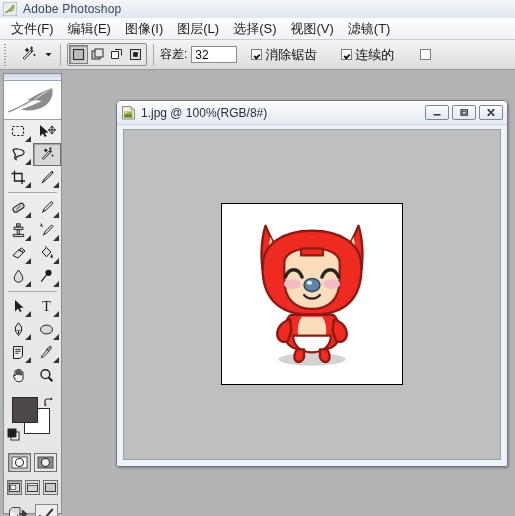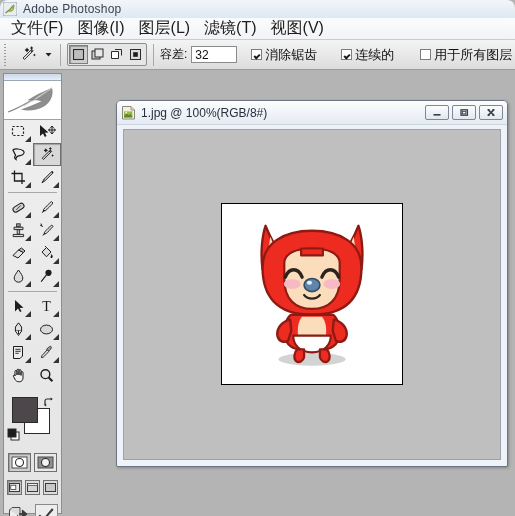--- a/index.html
+++ b/index.html
@@ -2,41 +2,41 @@
 <html><head>
 <meta charset="utf-8">
 <style>
   html,body{margin:0;padding:0;}
   body{
     width:515px;height:516px;overflow:hidden;
     font-family:"Liberation Sans","DejaVu Sans",sans-serif;
     background:#b4b4b4;
     -webkit-font-smoothing:antialiased;
   }
-  #app{position:relative;width:515px;height:516px;overflow:hidden;background:#b4b4b4;border-radius:8px;}
+  #app{position:relative;width:515px;height:516px;overflow:hidden;background:#b4b4b4;}
 
   
   .titlebar{
     position:absolute;left:0;top:0;width:515px;height:18px;
     background:linear-gradient(to bottom,#f3f6fa 0%,#e8eef5 55%,#dfe7f0 100%);
     border-bottom:1px solid #cfd8e2;
     display:flex;align-items:center;
   }
   .ps-app-icon{width:14px;height:14px;margin-left:3px;margin-right:6px;position:relative;flex:none;}
   .app-title{font-size:12px;color:#3a4450;letter-spacing:.2px;}
 
   
   .menubar{
     position:absolute;left:0;top:18px;width:515px;height:22px;
     background:linear-gradient(to bottom,#fbfcfd 0%,#f1f3f6 100%);
     border-bottom:1px solid #c9ccd1;
     display:flex;align-items:center;padding-left:5px;box-sizing:border-box;
   }
   .menu-item{
-    font-size:16px;color:#1d1d1d;padding:2px 6px;margin-right:2px;white-space:nowrap;cursor:default;
+    font-size:13px;color:#1d1d1d;padding:2px 6px;margin-right:2px;white-space:nowrap;cursor:default;
   }
 
   
   .optionsbar{
     position:absolute;left:0;top:40px;width:515px;height:30px;
     background:linear-gradient(to bottom,#f4f4f4 0%,#e9e9e9 50%,#dcdcdc 100%);
     border-bottom:1px solid #9a9a9a;
     display:flex;align-items:center;box-sizing:border-box;
   }
   .grip{width:7px;height:26px;margin-left:2px;margin-right:3px;
@@ -145,24 +145,26 @@
         <path d="M2.5 11 C5 9.5 8 7 11 3" stroke="#6b8f3e" stroke-width="1.4" fill="none"></path>
         <path d="M11 3 C9.5 4.2 8.8 6.3 9.6 7.6 C8 7.3 6.2 8.2 5.4 9.6 C7.2 10.4 9.6 9.6 10.6 7.8 C11.6 6 11.6 4.2 11 3 Z" fill="#8ab04f"></path>
         <path d="M6 9 C7 7.6 8.4 6.4 10.2 5.4" stroke="#d8a32a" stroke-width="1" fill="none"></path>
       </svg>
     </span>
     <span class="app-title">Adobe Photoshop</span>
   </div>
 
   <div class="menubar">
     <div class="menu-item">文件(F)</div>
+    <div class="menu-item">编辑(E)</div>
     <div class="menu-item">图像(I)</div>
     <div class="menu-item">图层(L)</div>
+    <div class="menu-item">选择(S)</div>
+    <div class="menu-item">视图(V)</div>
     <div class="menu-item">滤镜(T)</div>
-    <div class="menu-item">视图(V)</div>
   </div>
 
   <div class="optionsbar">
     <div class="grip"></div>
 
     <div class="opt-tool">
       <svg width="19" height="19" viewBox="0 0 19 19">
         <path d="M12.5 5.5 L5 13 L6.5 14.5 L14 7 Z" fill="#d8d8d8" stroke="#2a2a2a" stroke-width=".9"></path>
         <path d="M12.5 5.5 L14 7 L15.2 5.8 L13.7 4.3 Z" fill="#555" stroke="#2a2a2a" stroke-width=".8"></path>
         <path d="M13.6 1.5 v3 M12.1 3 h3" stroke="#1d1d1d" stroke-width="1"></path>
@@ -214,21 +216,20 @@
       <span class="cbx-label">消除锯齿</span>
     </div>
 
     <div class="cbx-wrap" style="margin-left:24px;">
       <span class="cbx checked"></span>
       <span class="cbx-label">连续的</span>
     </div>
 
     <div class="cbx-wrap" style="margin-left:26px;">
       <span class="cbx"></span>
-      <span class="cbx-label">用于所有图层</span>
     </div>
   </div>
 
   <div class="toolbox">
     <div class="tb-grip"></div>
 
     <div class="tb-logo">
       <svg width="57" height="36" viewBox="0 0 57 36">
         <path d="M4 30 C16 26 30 17 48 6" stroke="#8a8a8a" stroke-width="1.2" fill="none"></path>
         <path d="M48 6 C40 9 31 13 24 18 C30 17.4 35 17.8 38 19 C31 22 24 25 17 27.5 C24 29.5 33 28.5 40 24.5 C47 20.5 50 12 48 6 Z" fill="#8d8d8d"></path>

